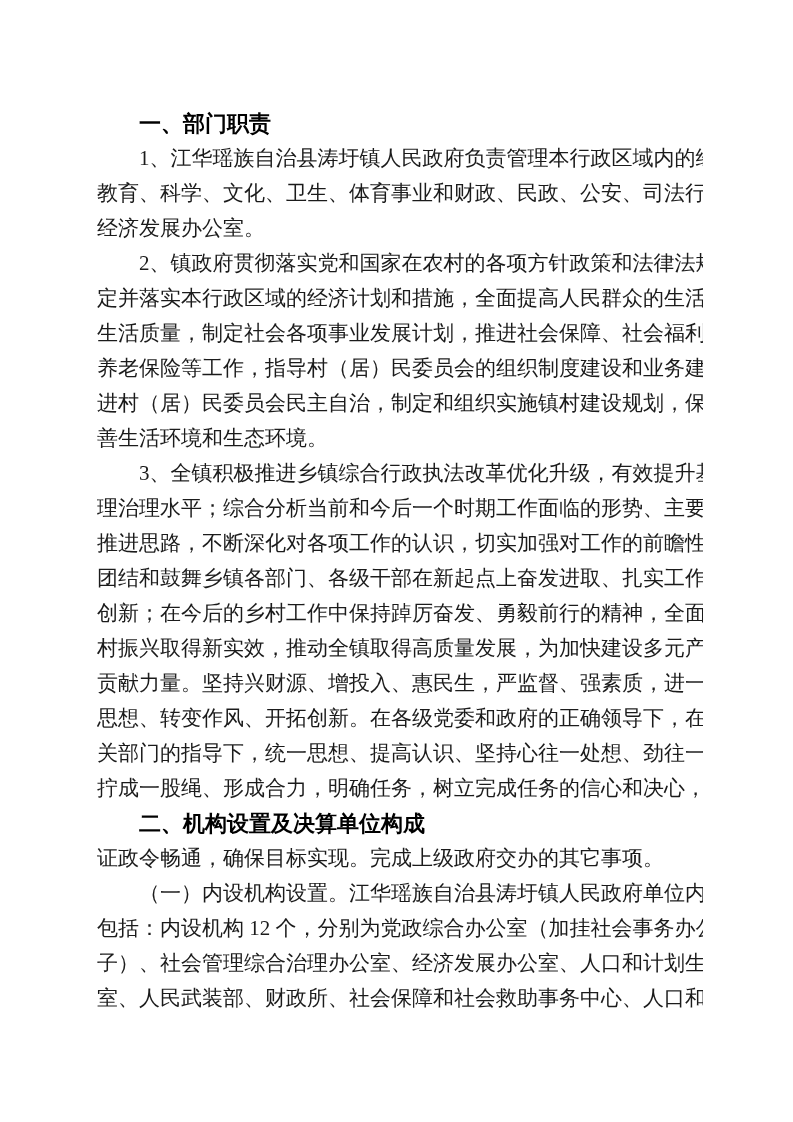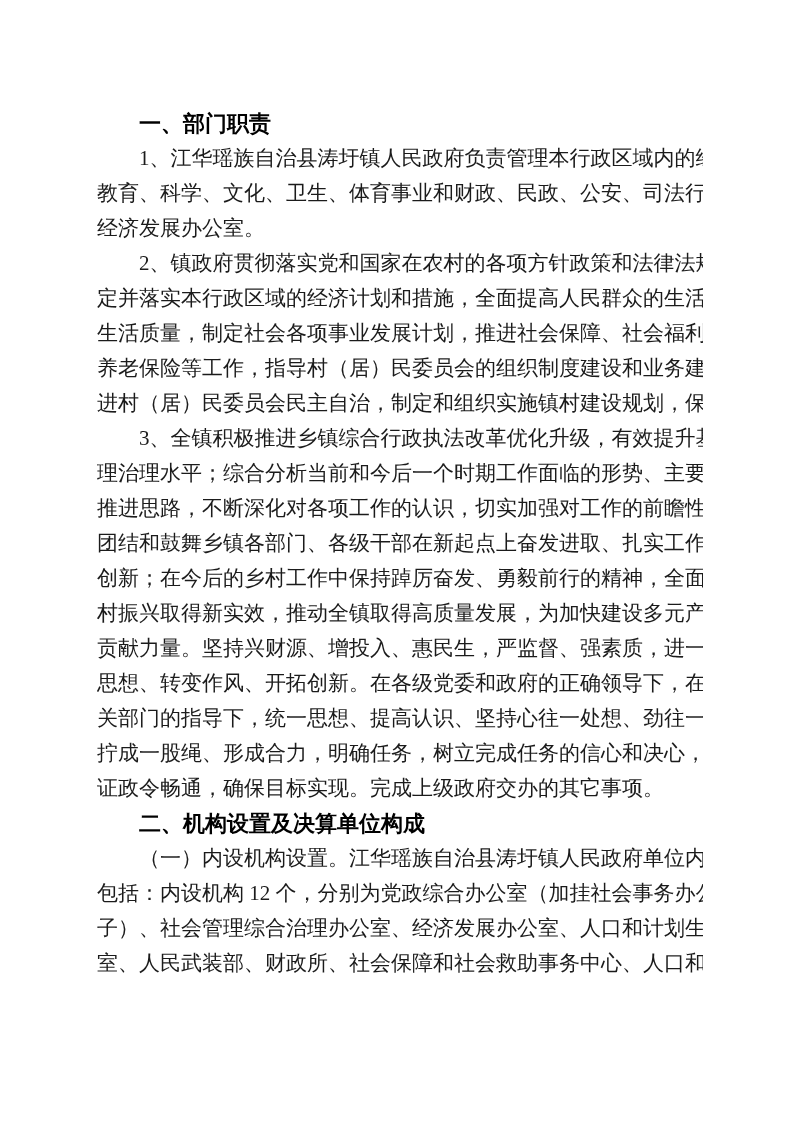--- a/index.html
+++ b/index.html
@@ -47,30 +47,31 @@
   <div class="content">
       <div class="line heading indent">一、部门职责</div>
       <div class="line indent">1、江华瑶族自治县涛圩镇人民政府负责管理本行政区域内的经济、</div>
       <div class="line">教育、科学、文化、卫生、体育事业和财政、民政、公安、司法行政、计</div>
       <div class="line">经济发展办公室。</div>
       <div class="line indent">2、镇政府贯彻落实党和国家在农村的各项方针政策和法律法规，制</div>
       <div class="line">定并落实本行政区域的经济计划和措施，全面提高人民群众的生活水平和</div>
       <div class="line">生活质量，制定社会各项事业发展计划，推进社会保障、社会福利事业和</div>
       <div class="line">养老保险等工作，指导村（居）民委员会的组织制度建设和业务建设，促</div>
       <div class="line">进村（居）民委员会民主自治，制定和组织实施镇村建设规划，保护和改</div>
+      <div class="line">善生活环境和生态环境。</div>
       <div class="line indent">3、全镇积极推进乡镇综合行政执法改革优化升级，有效提升基层管</div>
       <div class="line">理治理水平；综合分析当前和今后一个时期工作面临的形势、主要任务与</div>
       <div class="line">推进思路，不断深化对各项工作的认识，切实加强对工作的前瞻性部署，</div>
       <div class="line">团结和鼓舞乡镇各部门、各级干部在新起点上奋发进取、扎实工作、开拓</div>
       <div class="line">创新；在今后的乡村工作中保持踔厉奋发、勇毅前行的精神，全面推进乡</div>
       <div class="line">村振兴取得新实效，推动全镇取得高质量发展，为加快建设多元产业强国</div>
       <div class="line">贡献力量。坚持兴财源、增投入、惠民生，严监督、强素质，进一步解放</div>
       <div class="line">思想、转变作风、开拓创新。在各级党委和政府的正确领导下，在上级有</div>
       <div class="line">关部门的指导下，统一思想、提高认识、坚持心往一处想、劲往一处使、</div>
       <div class="line">拧成一股绳、形成合力，明确任务，树立完成任务的信心和决心，方可保</div>
+      <div class="line heading indent">二、机构设置及决算单位构成</div>
       <div class="line">证政令畅通，确保目标实现。完成上级政府交办的其它事项。</div>
-      <div class="line heading indent">二、机构设置及决算单位构成</div>
       <div class="line indent">（一）内设机构设置。江华瑶族自治县涛圩镇人民政府单位内设机构</div>
       <div class="line">包括：内设机构 12 个，分别为党政综合办公室（加挂社会事务办公室牌</div>
       <div class="line">子）、社会管理综合治理办公室、经济发展办公室、人口和计划生育办公</div>
       <div class="line">室、人民武装部、财政所、社会保障和社会救助事务中心、人口和计划生</div>
     </div>
 </div>
 
 </body></html>

